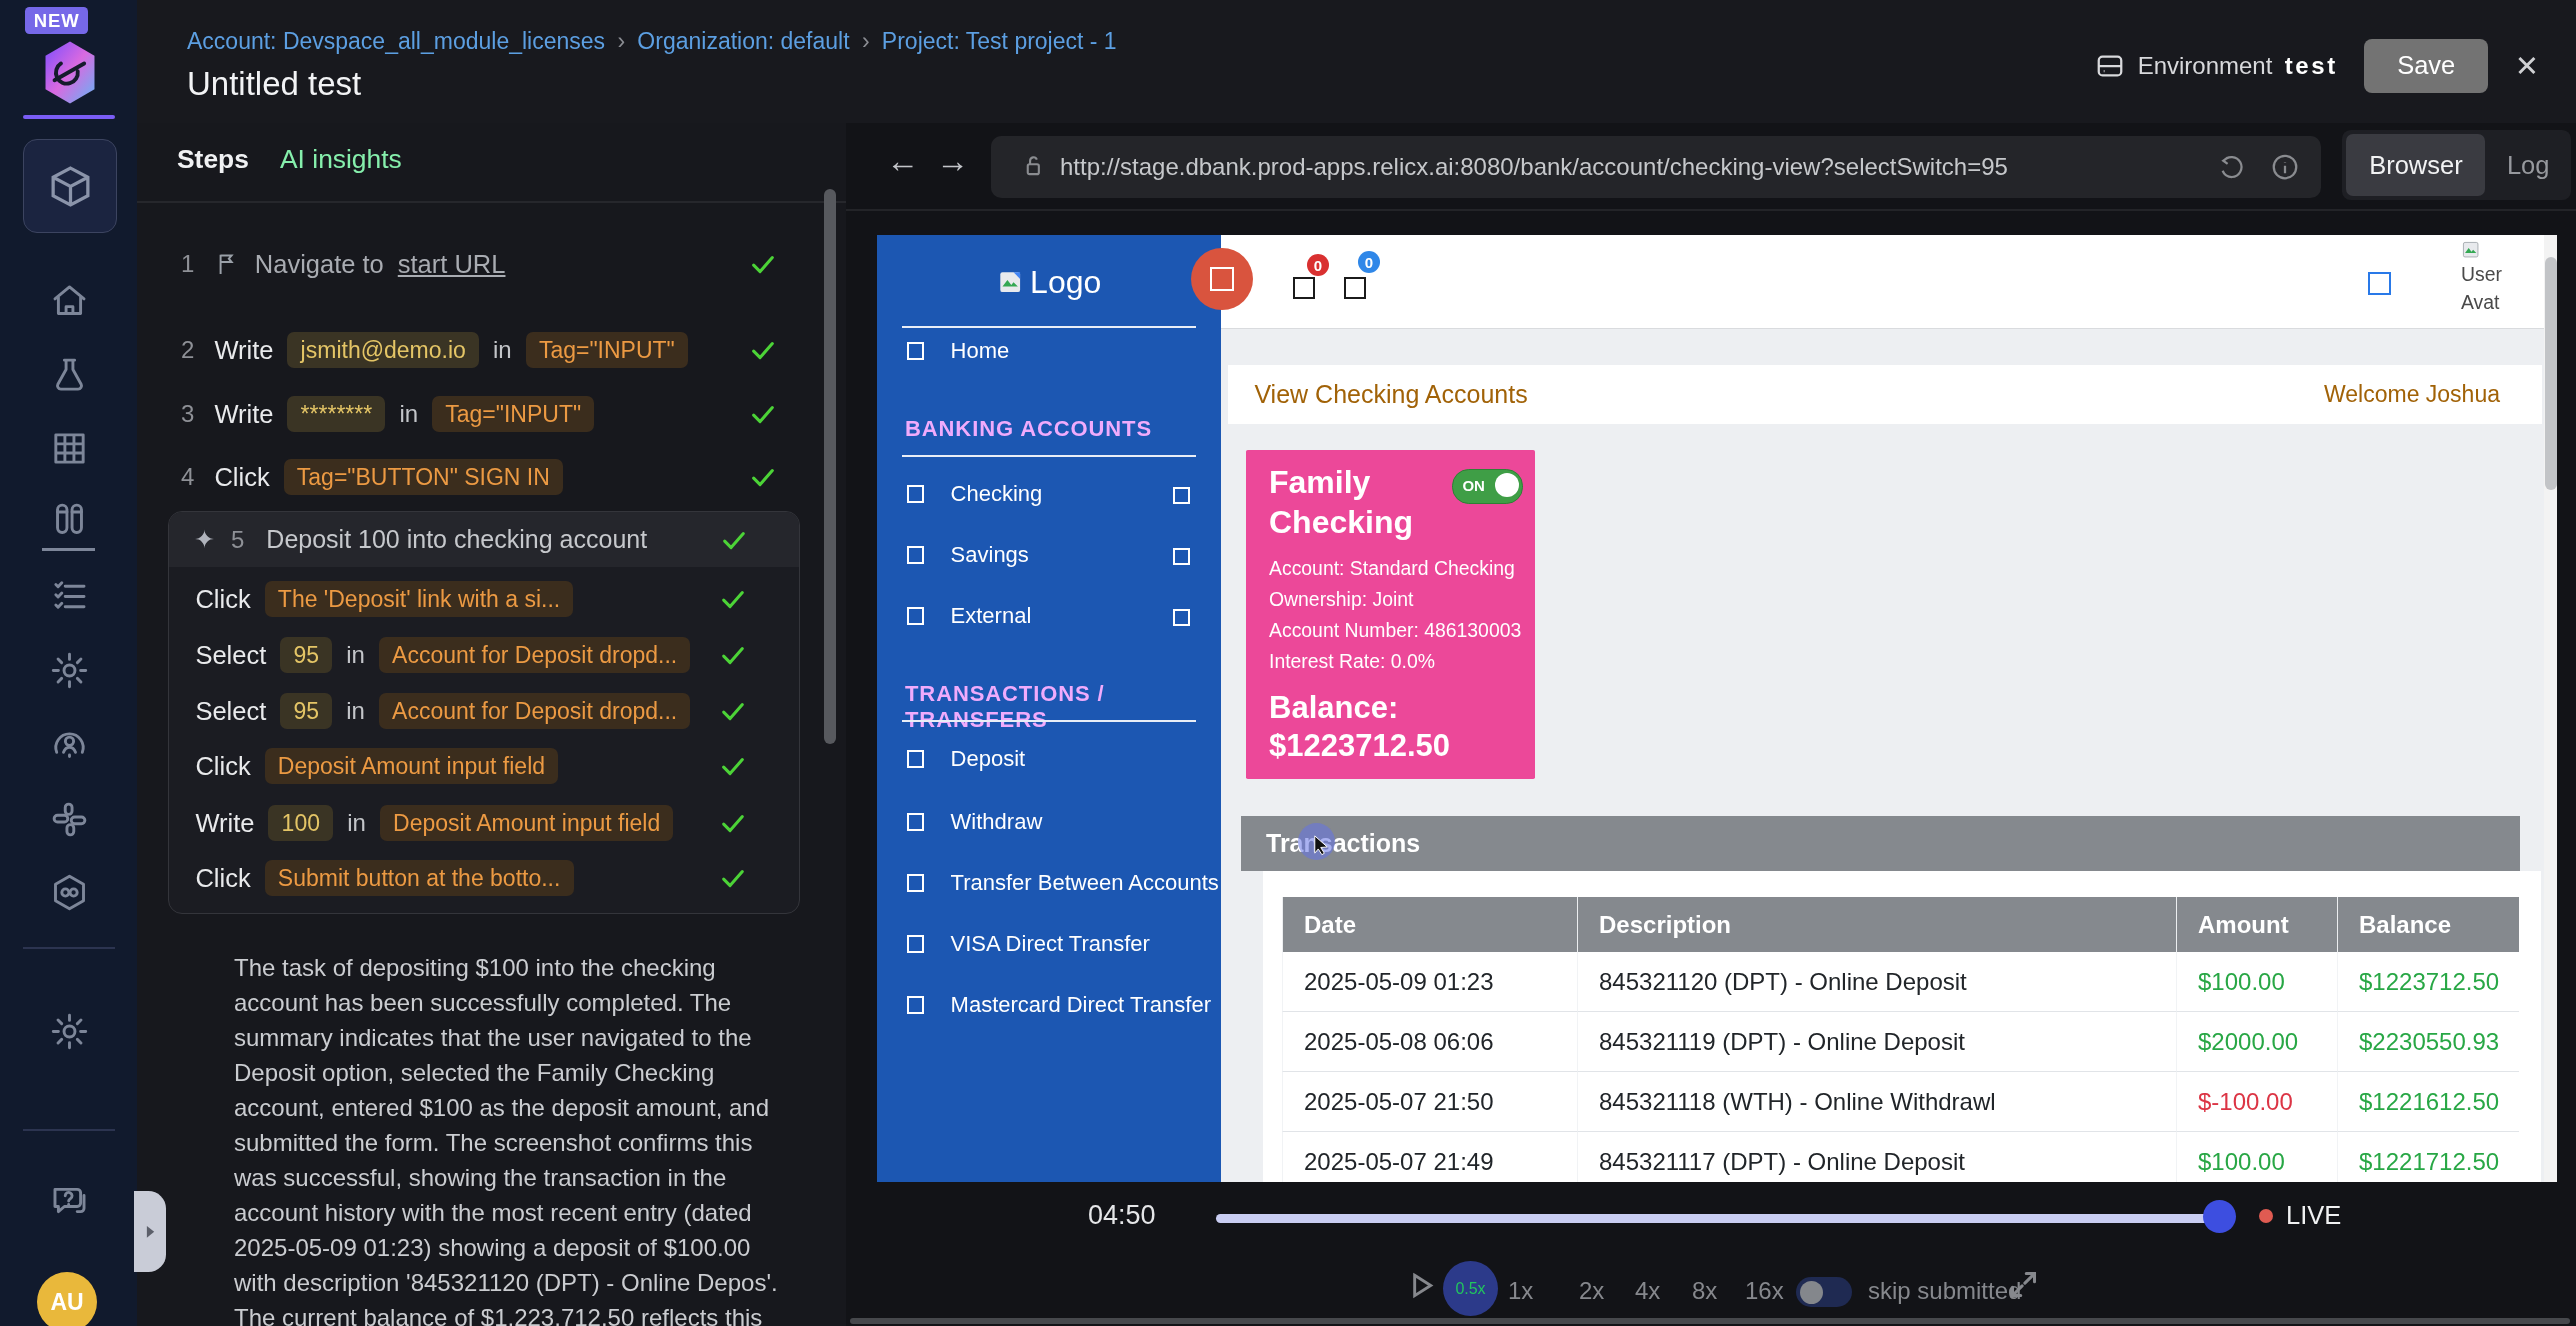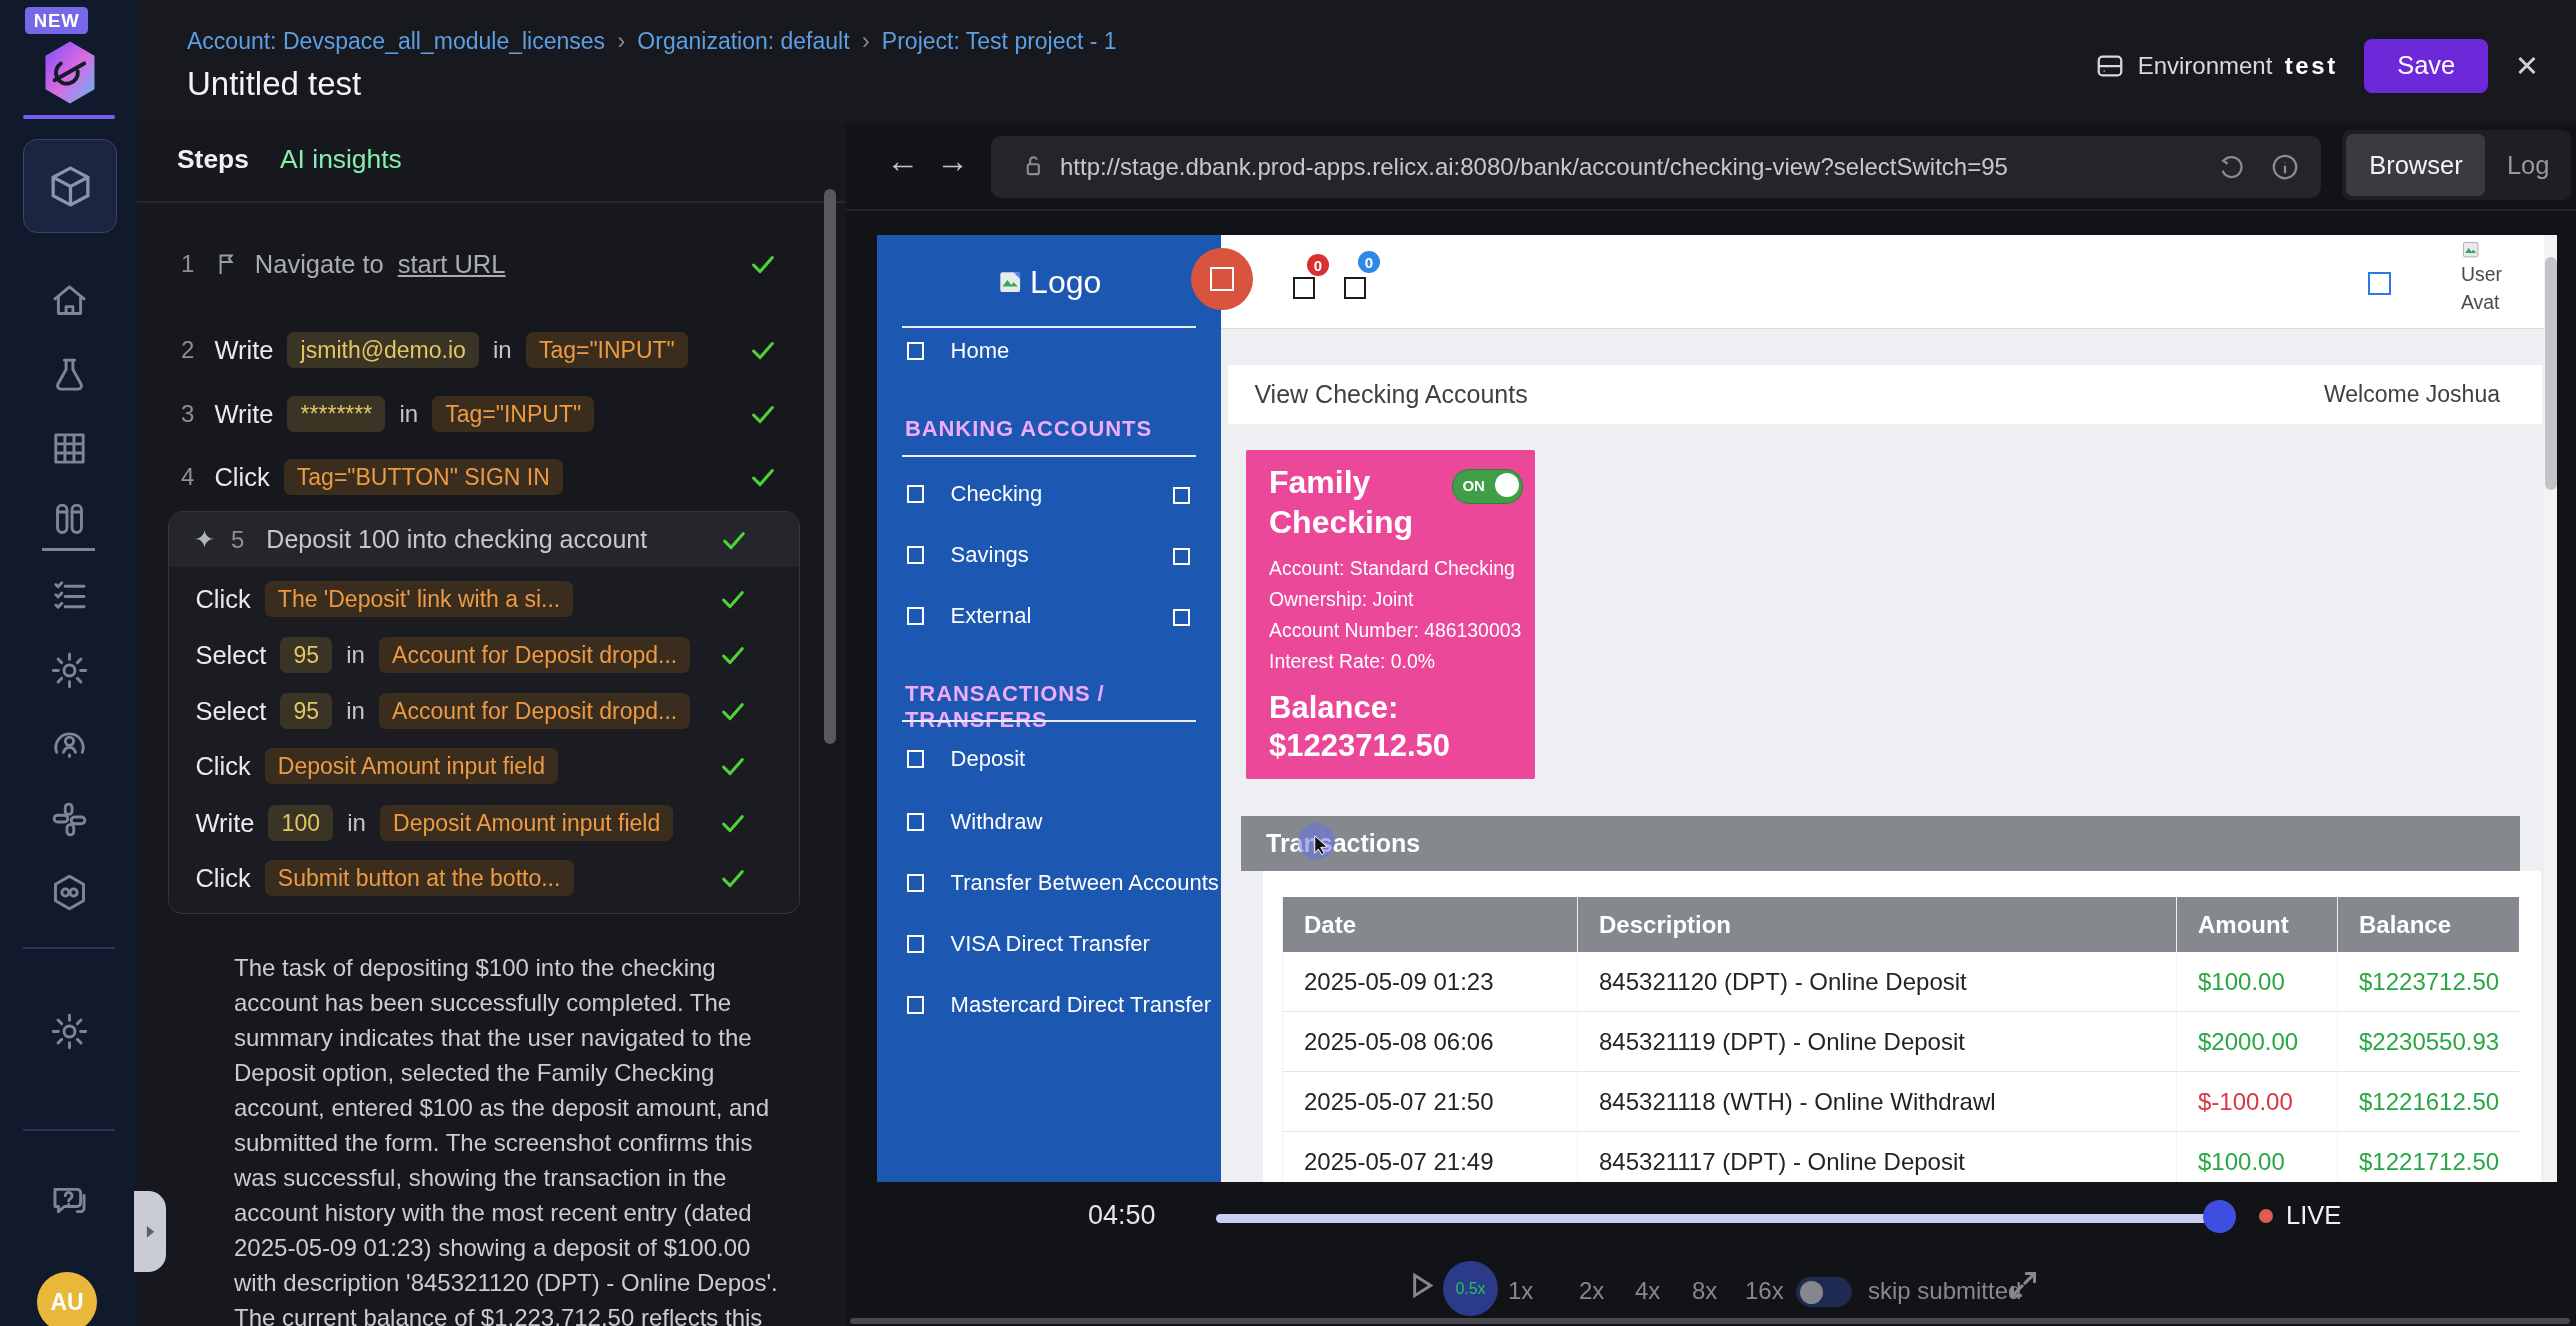--- a/index.html
+++ b/index.html
@@ -21,21 +21,21 @@
              display:flex;align-items:center;justify-content:center;font-weight:bold;font-size:23px;color:#fff}
   
   .hdr{left:137px;top:0;width:2439px;height:123px;background:#18191e}
   .crumbs{left:50px;top:28px;font-size:23px;color:#5c9fe2;display:flex;gap:12.3px;align-items:center}
   .crumb-sep{color:#8a8c92}
   .page-title{left:50px;top:65px;font-size:33px;font-weight:500;color:#f2f3f5}
   .hdr-right{right:37px;top:39px;display:flex;align-items:center;gap:26.4px}
   .env-wrap{display:flex;align-items:center;gap:12.3px;color:#d8d9dc;font-size:24px}
   .env-wrap svg{stroke:#d8d9dc;fill:none;stroke-width:1.8;width:30px;height:30px}
   .env-val{font-weight:bold;letter-spacing:2.6px;color:#fff}
-  .save-btn{background:#6d28d9;color:#fff;font-size:25.5px;padding:12.3px 33px;border-radius:8px;border:none}
+  .save-btn{background:#737373;color:#fff;font-size:25.5px;padding:12.3px 33px;border-radius:8px;border:none}
   .close-x{color:#cfd0d3;font-size:29px}
   
   .steps-panel{left:137px;top:123px;width:709px;height:1203px;background:#17181d;overflow:hidden}
   .tab{font-size:26.4px}
   .tabs-line{left:0;top:78px;width:709px;height:1.8px;background:#26272c}
   .srow{height:42px;display:flex;align-items:center;gap:14px;width:617px}
   .snum{color:#8e9096;font-size:24px;width:19.4px}
   .sact{color:#e9eaec;font-size:25.5px}
   .sconn{color:#c3c5c9;font-size:24px}
   .chip{font-size:23px;padding:4.4px 13.2px;border-radius:7px;white-space:nowrap}
@@ -76,21 +76,21 @@
   .bsq-r{left:296px;width:13.2px;height:13.2px;border:2.6px solid #fff}
   .bsec{left:28px;font-size:22px;font-weight:bold;color:#f0abfc;letter-spacing:0.9px}
   .btopbar{left:344px;top:0;width:1336px;height:93px;background:#fff;border-bottom:1.8px solid #d9dbde}
   .redcircle{left:314px;top:13.2px;width:62px;height:62px;border-radius:50%;background:#d9543e;
              display:flex;align-items:center;justify-content:center}
   .redcircle div{width:19.4px;height:19.4px;border:2.6px solid #fff}
   .icon-sq{width:17.6px;height:17.6px;border:2.6px solid #1b1b1b}
   .badge{width:22px;height:22px;border-radius:50%;color:#fff;font-size:15px;font-weight:bold;
          display:flex;align-items:center;justify-content:center}
   .strip{left:351px;top:130px;width:1314px;height:59px;background:#fff;display:flex;align-items:center;
-         justify-content:space-between;padding:0 42px 0 26.4px;box-sizing:border-box;color:#404040}
+         justify-content:space-between;padding:0 42px 0 26.4px;box-sizing:border-box;color:#a16207}
   .card{left:369px;top:215px;width:289px;height:329px;background:#ec4899;color:#fff;border-radius:1.8px}
   .card-title{left:23px;top:12.3px;font-size:32px;font-weight:bold;line-height:40px}
   .toggle{right:12.3px;top:19.4px;width:69px;height:33px;border-radius:16.7px;background:#3f9e46;border:1.8px solid #2e8035}
   .toggle .on{position:absolute;left:9.7px;top:6.2px;font-size:15px;font-weight:bold;color:#fff}
   .toggle .knob{position:absolute;right:2.6px;top:2.6px;width:24px;height:24px;border-radius:50%;background:#fff}
   .card-line{left:23px;font-size:19.4px;font-weight:500}
   .card-bal{left:23px;font-size:31px;font-weight:bold}
   .txbar{left:364px;top:581px;width:1279px;height:55px;background:#85898e;display:flex;align-items:center;color:#fff}
   .txbar span{margin-left:25px;font-size:25px;font-weight:bold}
   .txcard{left:386px;top:636px;width:1278px;height:317px;background:#fff}

